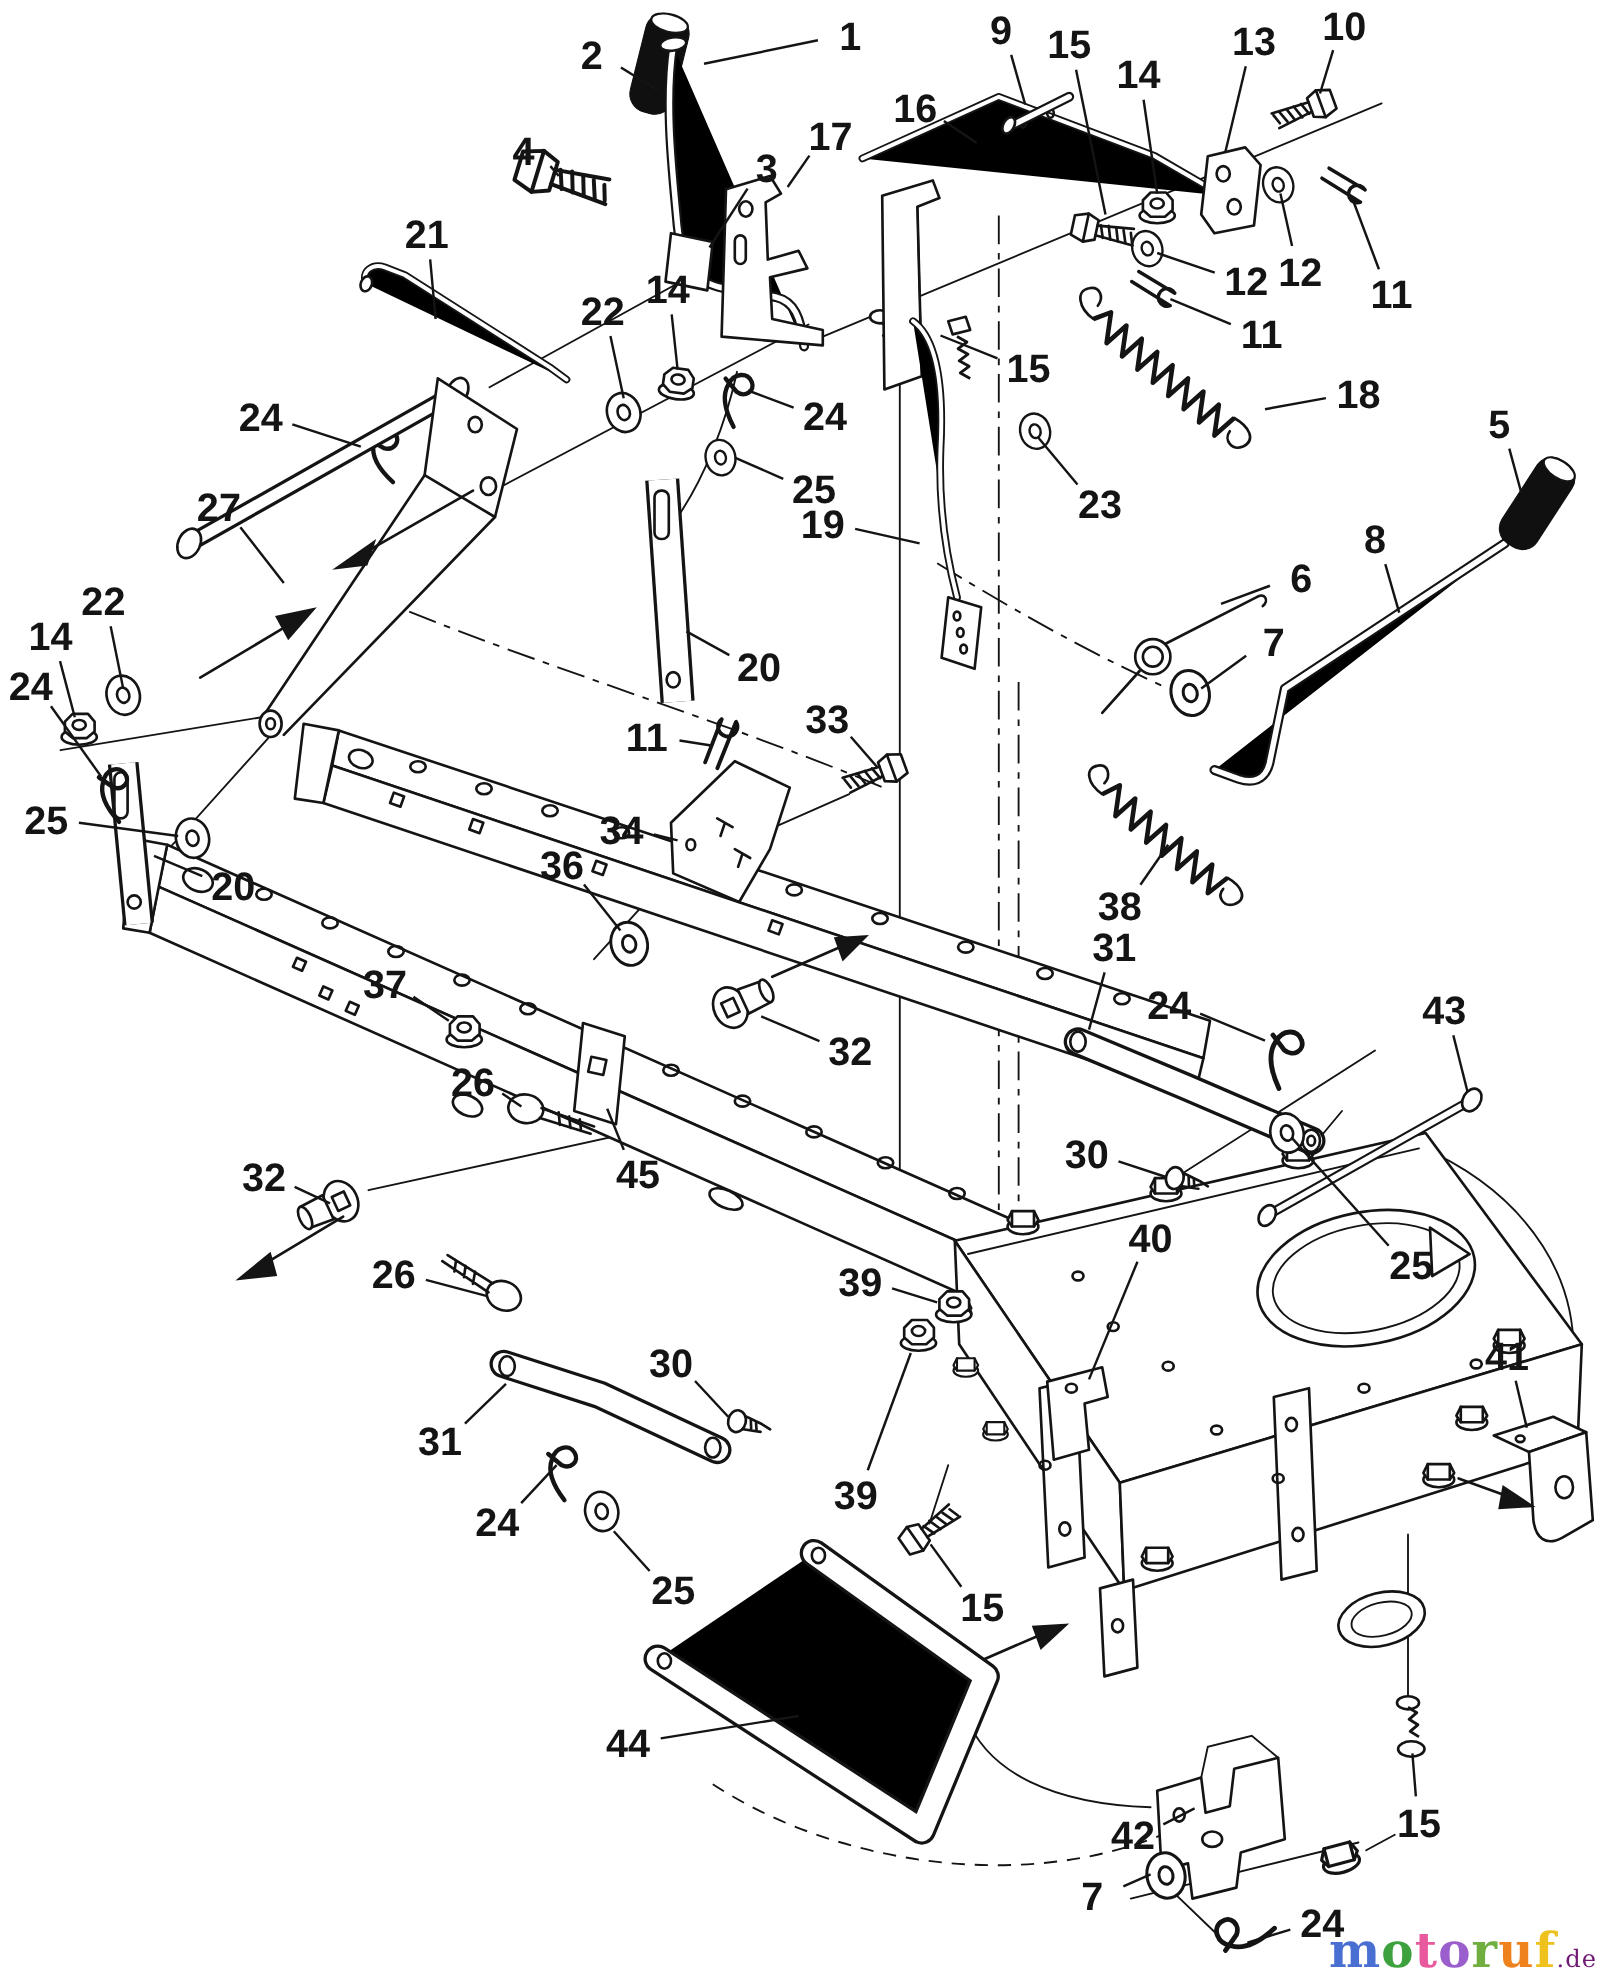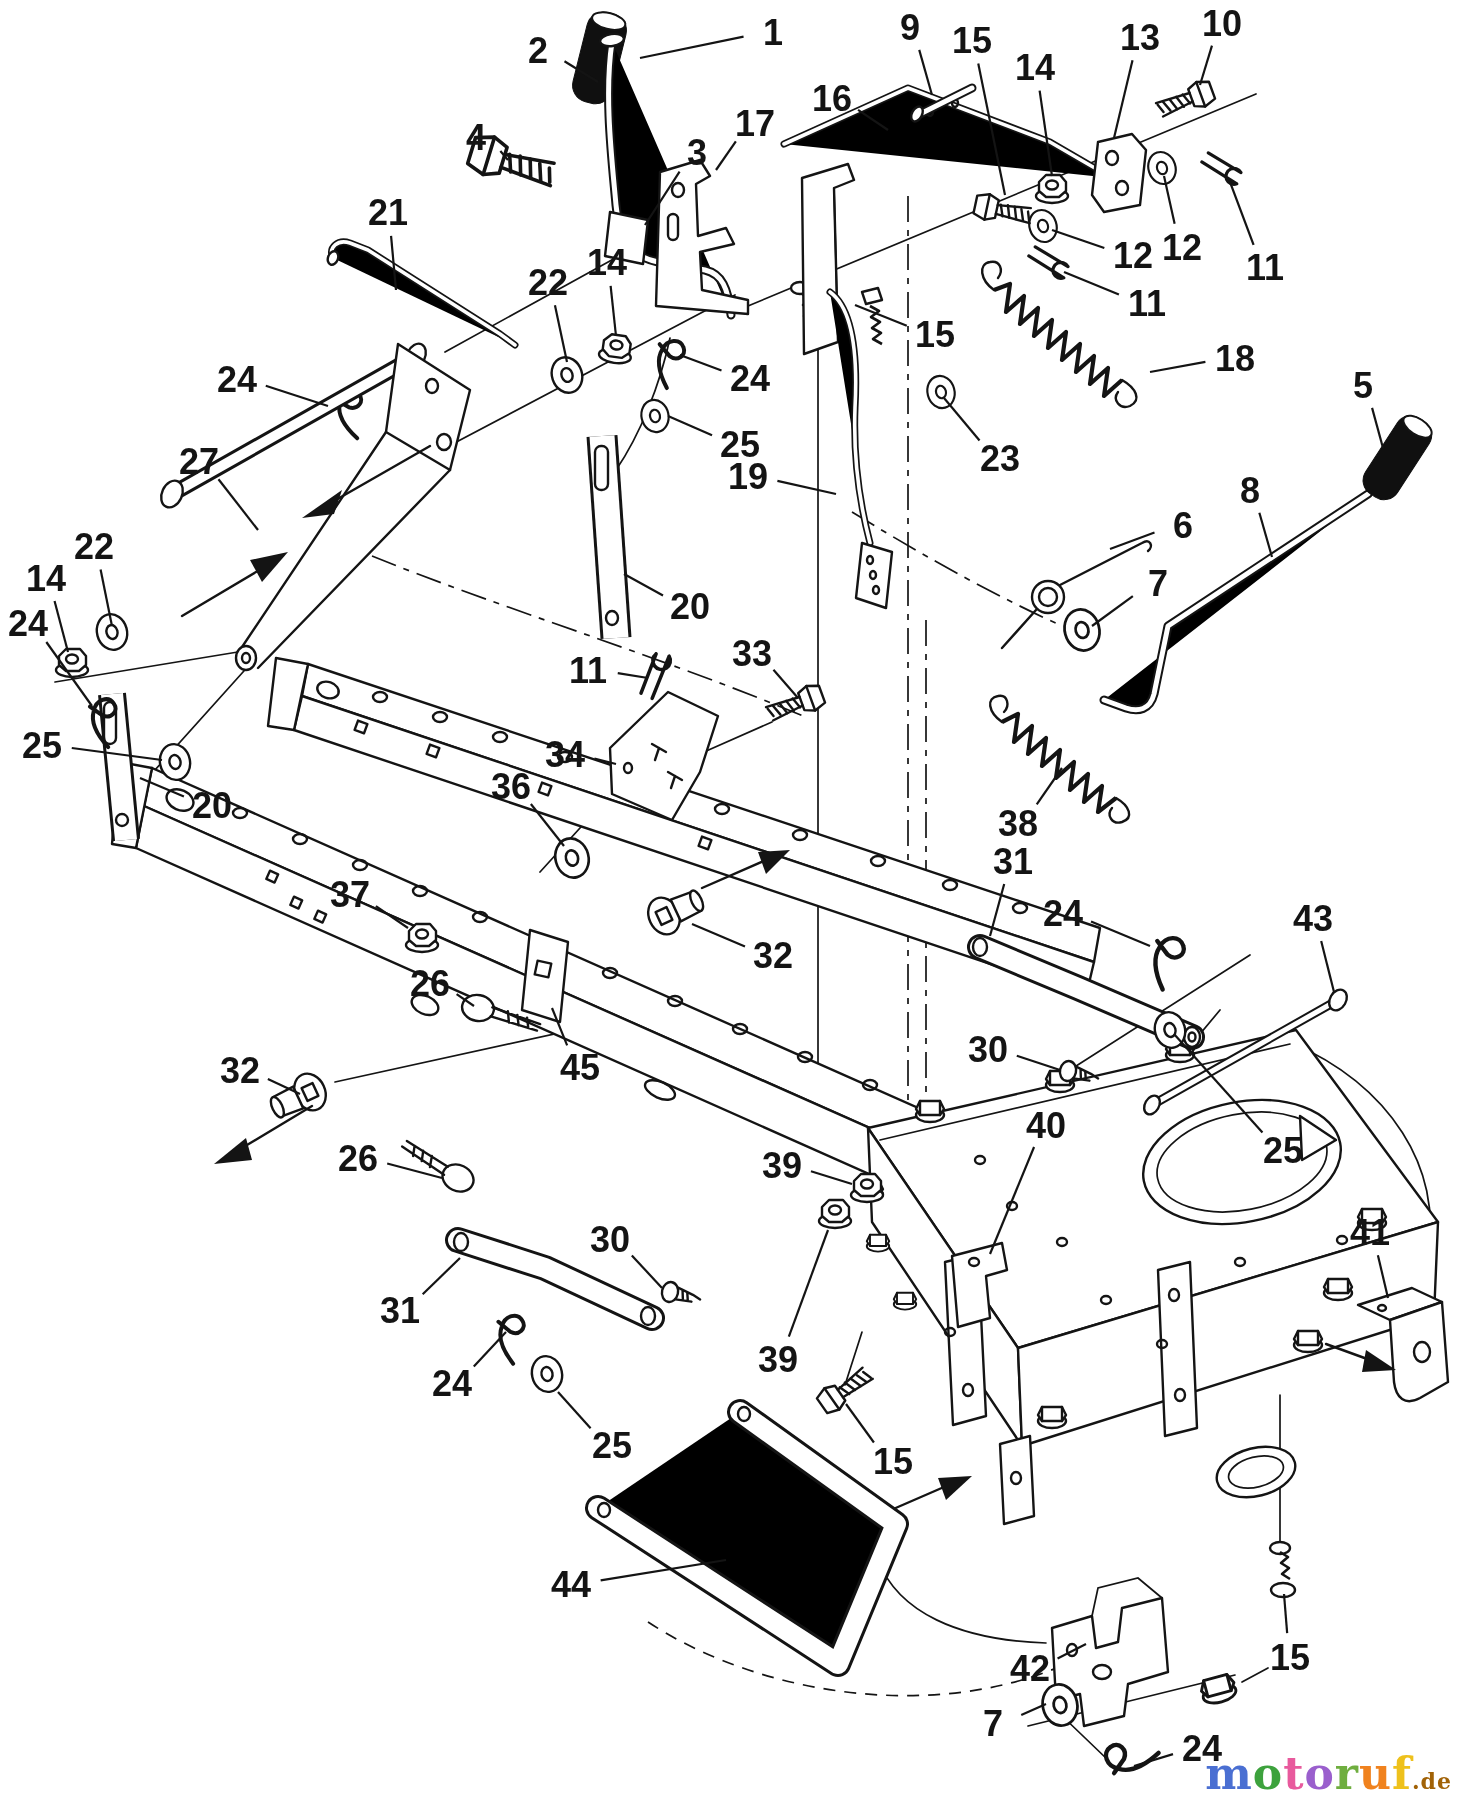--- a/index.html
+++ b/index.html
@@ -25,21 +25,21 @@
   .sO{fill:none;stroke:#141414;stroke-width:31;stroke-linecap:butt}
   .sI{fill:none;stroke:#fff;stroke-width:25;stroke-linecap:butt}
   .head{fill:#141414;stroke:none}
   
   .callout{font:700 36px "Liberation Sans",sans-serif;fill:#141414;text-anchor:middle}
   .leader{stroke:#141414;stroke-width:2.2;fill:none}
   
   #watermark{position:absolute;right:12px;bottom:4px;
      font-family:"DejaVu Serif","Liberation Serif",serif;font-weight:700;
      font-size:44px;letter-spacing:1px;line-height:1}
-  #watermark .suffix{font-size:22px;color:#a16207;font-weight:700}
+  #watermark .suffix{font-size:22px;color:#701a75;font-weight:400}
 </style>
 </head>
 <body>
 
 <svg id="art" width="1464" height="1800" viewBox="0 0 1464 1800">
 
   <defs>
 
     <g id="washer">
         <ellipse rx="15" ry="18" class="wh"></ellipse>

